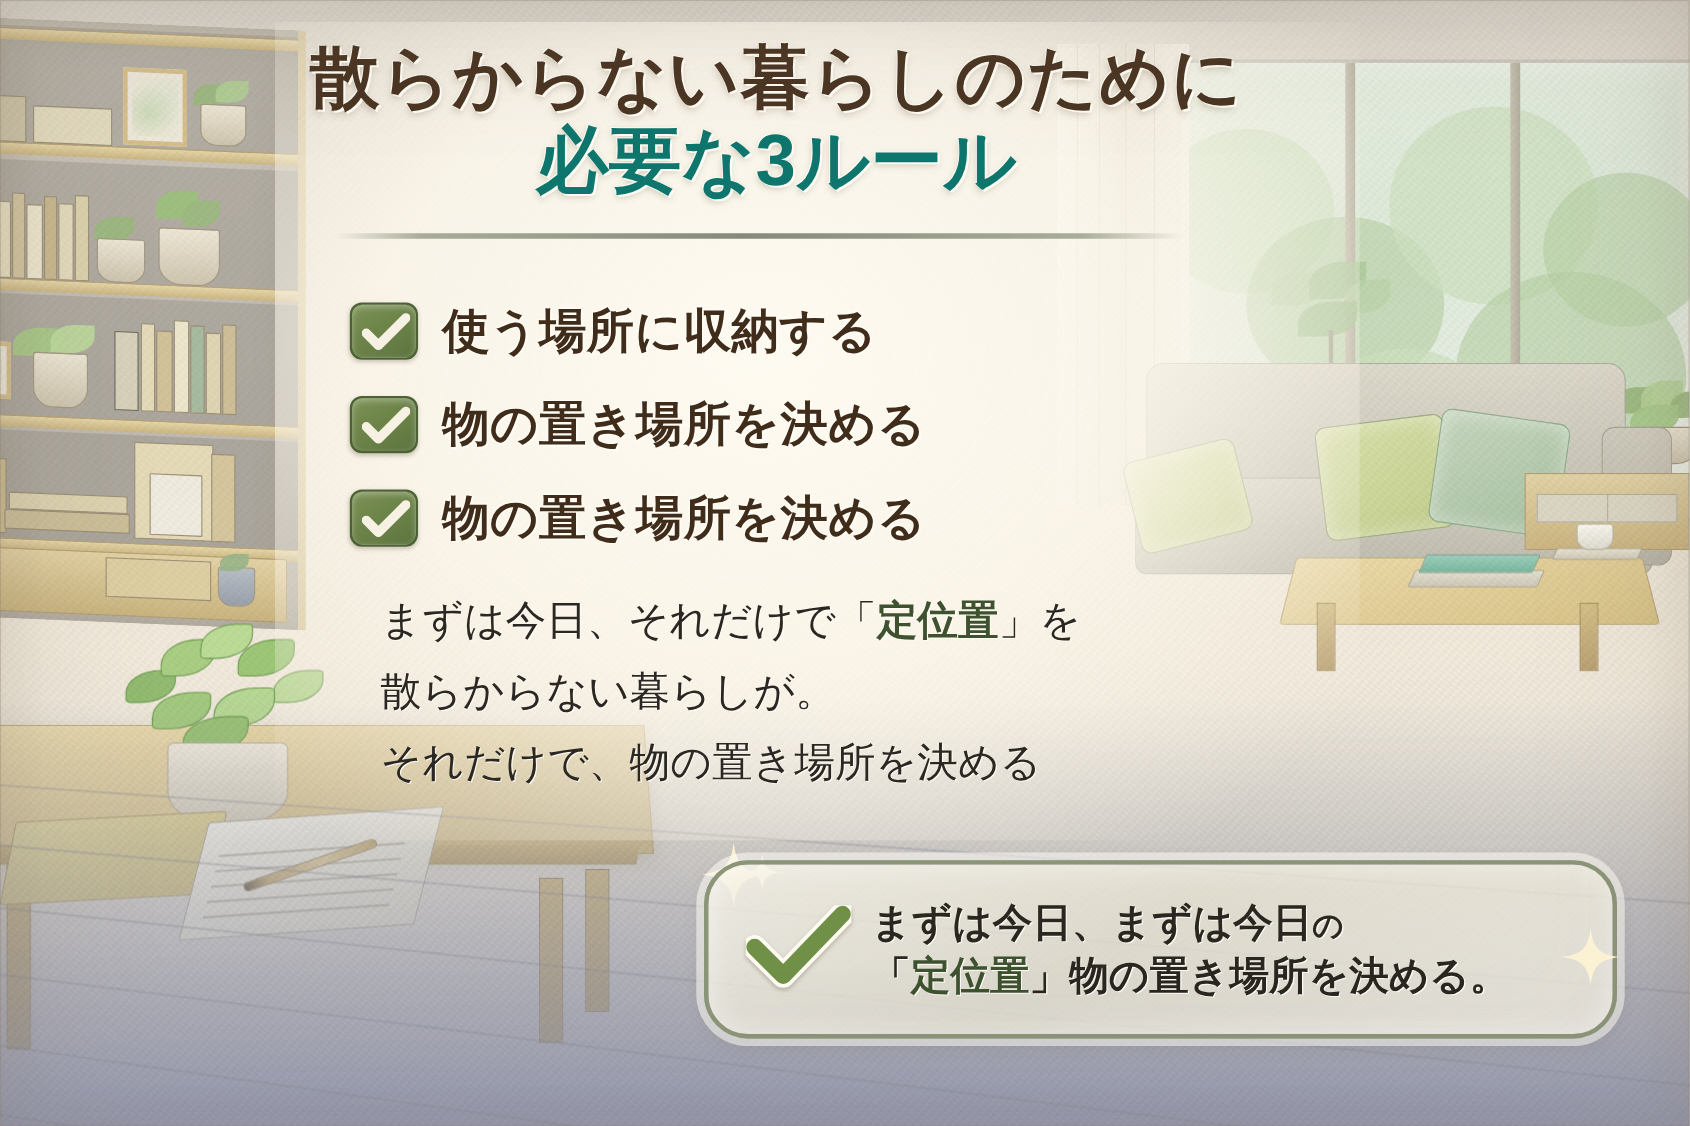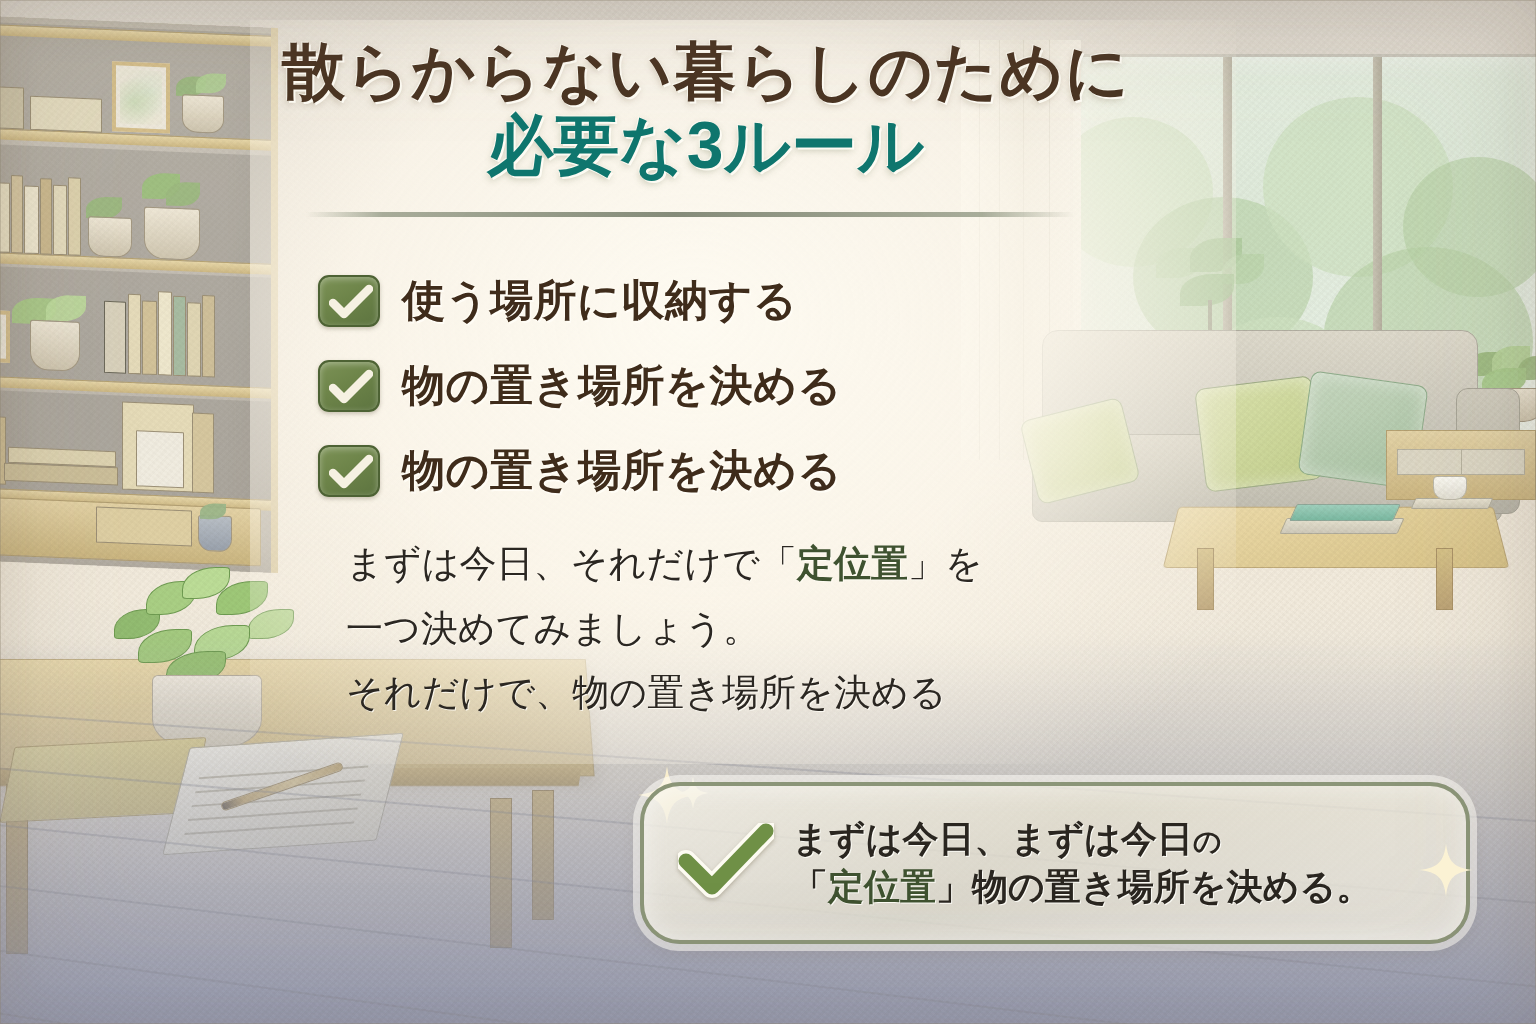--- a/index.html
+++ b/index.html
@@ -391,21 +391,21 @@
                 <path d="M4 19 L15 30 L40 5" stroke="#f6f1e2" stroke-width="8.5" fill="none" stroke-linecap="round" stroke-linejoin="round"></path>
               </svg>
           </span>
         </div>
         <div class="ck-label">物の置き場所を決める</div>
       </div>
     </div>
 
     <div class="body-copy">
       <p><span>まずは今日、それだけで「</span><span class="hl">定位置</span><span>」を</span></p>
-      <p>一つ決めてみましょう。</p>
+      <p>散らからない暮らしが。</p>
       <p>それだけで、物の置き場所を決める</p>
     </div>
 
     <span class="sp" style="left:636px;top:764px;">
       <svg width="62" height="62" viewBox="0 0 62 62">
           <path d="M31 2 C33.5 22 40 28.5 60 31 C40 33.5 33.5 40 31 60 C28.5 40 22 33.5 2 31 C22 28.5 28.5 22 31 2Z" fill="#fbf0cf"></path>
         </svg>
     </span>
     <span class="sp" style="left:676px;top:776px;">
       <svg width="34" height="34" viewBox="0 0 62 62">

